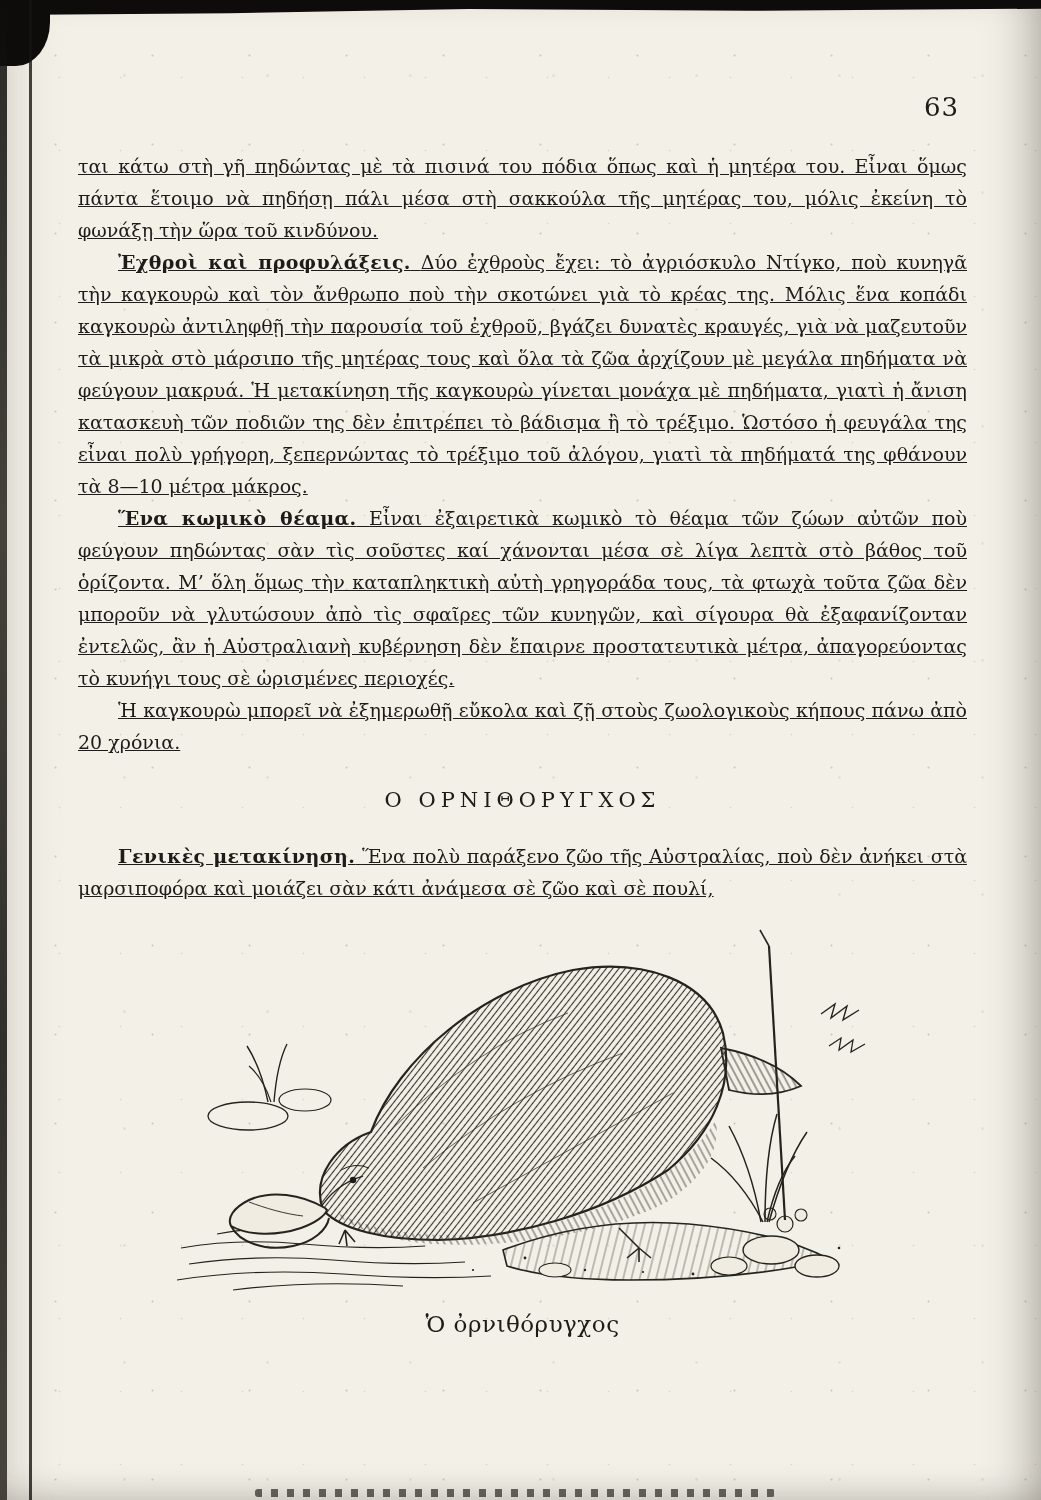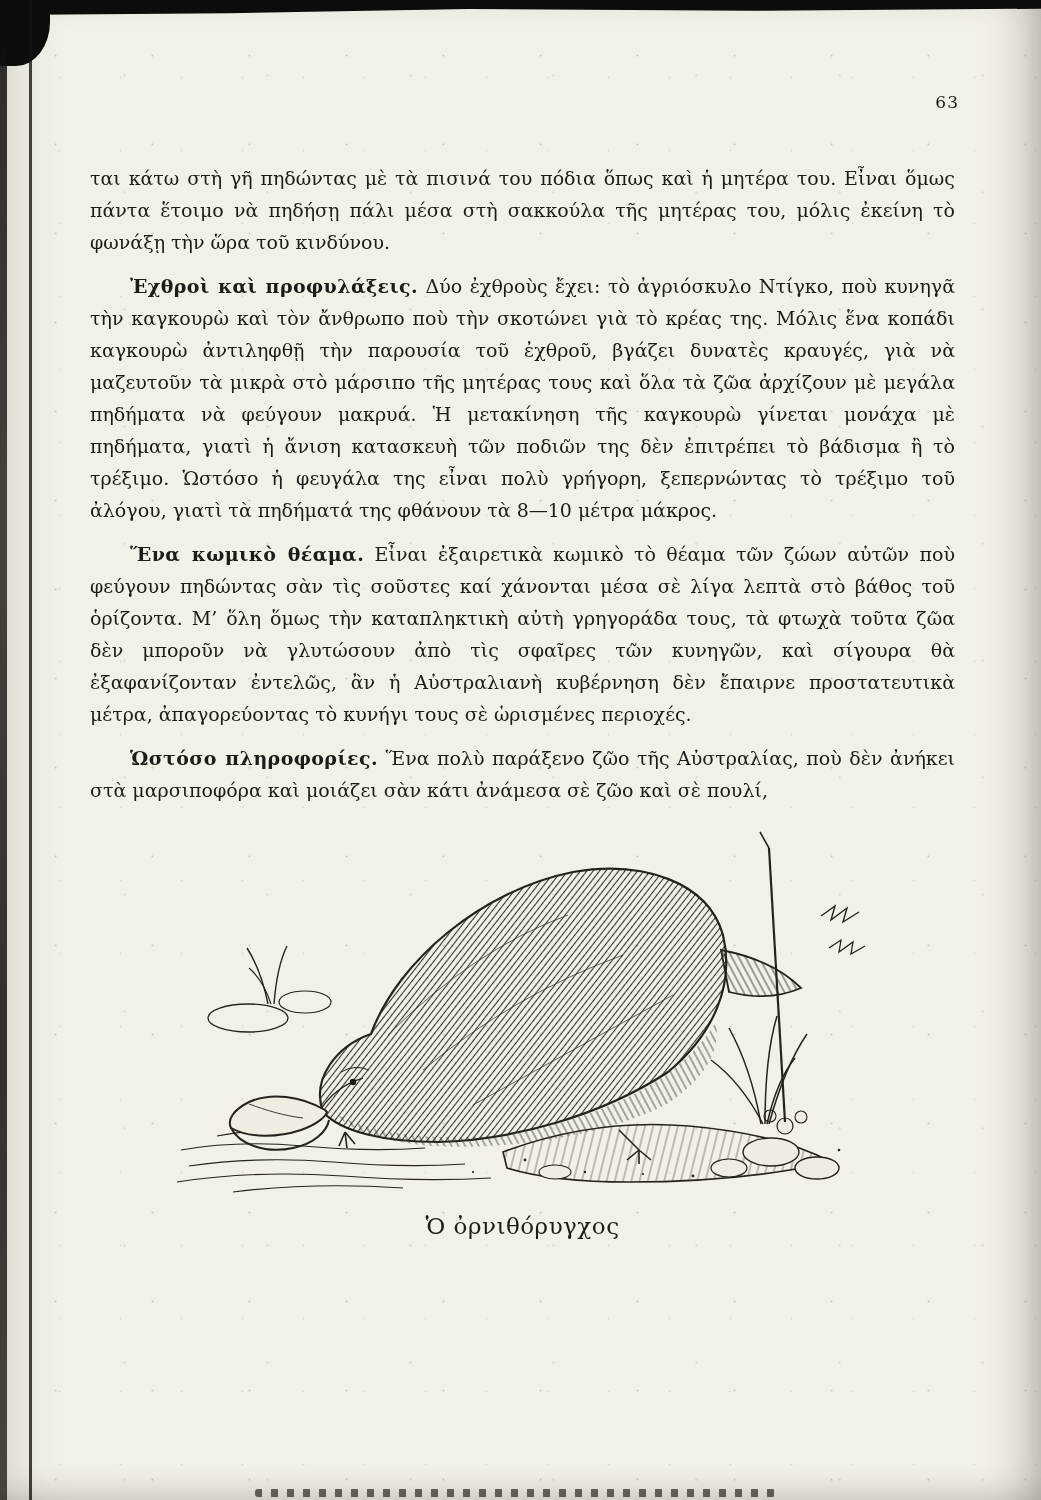--- a/index.html
+++ b/index.html
@@ -48,29 +48,29 @@
     background: #16140f; opacity: .8;
   }
   .scan-bottom-dots {
     position: absolute; bottom: 3px; left: 255px; width: 520px; height: 8px;
     background: repeating-linear-gradient(90deg, #1c1914 0 7px, transparent 7px 16px);
     opacity: .65; border-radius: 3px;
   }
 
   .page-number {
     position: absolute; top: 92px; right: 82px;
-    font-size: 17px; letter-spacing: 1px;
+    font-size: 26px; letter-spacing: 1px;
   }
 
   .text-block {
     position: absolute; top: 150px; left: 78px; right: 74px;
     font-size: 19px; line-height: 32px;
     text-align: justify;
   }
-  p.para { margin: 12px; }
+  p.para { margin: 0; text-decoration: underline; }
   p.indent { text-indent: 40px; }
   .lead { font-weight: 700; letter-spacing: .4px; }
 
   .section-heading {
     margin: 26px 0 24px 0;
     text-align: center; text-indent: 0;
     font-size: 21px; letter-spacing: 5px; font-weight: 400;
   }
 
   figure.illustration { margin: 14px auto 0 auto; width: 700px; text-align: center; }
@@ -97,23 +97,25 @@
   <div class="page-number">63</div>
 
   <div class="text-block">
 
     <p class="para"><span>ται κάτω στὴ γῆ πηδώντας μὲ τὰ πισινά του πόδια ὅπως καὶ ἡ μητέρα του. Εἶναι ὅμως πάντα ἕτοιμο νὰ πηδήσῃ πάλι μέσα στὴ σακκούλα τῆς μητέρας του, μόλις ἐκείνη τὸ φωνάξῃ τὴν ὥρα τοῦ κινδύνου.</span></p>
 
     <p class="para indent"><b class="lead">Ἐχθροὶ καὶ προφυλάξεις.</b> <span>Δύο ἐχθροὺς ἔχει: τὸ ἀγριόσκυλο Ντίγκο, ποὺ κυνηγᾶ τὴν καγκουρὼ καὶ τὸν ἄνθρωπο ποὺ τὴν σκοτώνει γιὰ τὸ κρέας της. Μόλις ἕνα κοπάδι καγκουρὼ ἀντιληφθῇ τὴν παρουσία τοῦ ἐχθροῦ, βγάζει δυνατὲς κραυγές, γιὰ νὰ μαζευτοῦν τὰ μικρὰ στὸ μάρσιπο τῆς μητέρας τους καὶ ὅλα τὰ ζῶα ἀρχίζουν μὲ μεγάλα πηδήματα νὰ φεύγουν μακρυά. Ἡ μετακίνηση τῆς καγκουρὼ γίνεται μονάχα μὲ πηδήματα, γιατὶ ἡ ἄνιση κατασκευὴ τῶν ποδιῶν της δὲν ἐπιτρέπει τὸ βάδισμα ἢ τὸ τρέξιμο. Ὡστόσο ἡ φευγάλα της εἶναι πολὺ γρήγορη, ξεπερνώντας τὸ τρέξιμο τοῦ ἀλόγου, γιατὶ τὰ πηδήματά της φθάνουν τὰ 8—10 μέτρα μάκρος.</span></p>
 
     <p class="para indent"><b class="lead">Ἕνα κωμικὸ θέαμα.</b> <span>Εἶναι ἐξαιρετικὰ κωμικὸ τὸ θέαμα τῶν ζώων αὐτῶν ποὺ φεύγουν πηδώντας σὰν τὶς σοῦστες καί χάνονται μέσα σὲ λίγα λεπτὰ στὸ βάθος τοῦ ὁρίζοντα. Μ’ ὅλη ὅμως τὴν καταπληκτικὴ αὐτὴ γρηγοράδα τους, τὰ φτωχὰ τοῦτα ζῶα δὲν μποροῦν νὰ γλυτώσουν ἀπὸ τὶς σφαῖρες τῶν κυνηγῶν, καὶ σίγουρα θὰ ἐξαφανίζονταν ἐντελῶς, ἂν ἡ Αὐστραλιανὴ κυβέρνηση δὲν ἔπαιρνε προστατευτικὰ μέτρα, ἀπαγορεύοντας τὸ κυνήγι τους σὲ ὡρισμένες περιοχές.</span></p>
 
-
-
-    <p class="para indent"><b class="lead">Ὡστόσο πληροφορίες.</b> <span>Ἕνα πολὺ παράξενο ζῶο τῆς Αὐστραλίας, ποὺ δὲν ἀνήκει στὰ μαρσιποφόρα καὶ μοιάζει σὰν κάτι ἀνάμεσα σὲ ζῶο καὶ σὲ πουλί,</span></p>
+    <p class="para indent"><span>Ἡ καγκουρὼ μπορεῖ νὰ ἐξημερωθῇ εὔκολα καὶ ζῇ στοὺς ζωολογικοὺς κήπους πάνω ἀπὸ 20 χρόνια.</span></p>
+
+    <h2 class="section-heading">Ο ΟΡΝΙΘΟΡΥΓΧΟΣ</h2>
+
+    <p class="para indent"><b class="lead">Γενικὲς μετακίνηση.</b> <span>Ἕνα πολὺ παράξενο ζῶο τῆς Αὐστραλίας, ποὺ δὲν ἀνήκει στὰ μαρσιποφόρα καὶ μοιάζει σὰν κάτι ἀνάμεσα σὲ ζῶο καὶ σὲ πουλί,</span></p>
 
     <figure class="illustration">
       <svg width="700" height="375" viewBox="0 0 700 375" xmlns="http://www.w3.org/2000/svg" role="img" aria-label="platypus sketch">
         <defs>
           <pattern id="hb" width="5" height="5" patternUnits="userSpaceOnUse" patternTransform="rotate(38)">
             <line x1="2.5" y1="0" x2="2.5" y2="5" stroke="#35322a" stroke-width="1.1"></line>
           </pattern>
           <pattern id="hb2" width="6" height="6" patternUnits="userSpaceOnUse" patternTransform="rotate(-28)">
             <line x1="3" y1="0" x2="3" y2="6" stroke="#35322a" stroke-width="0.9"></line>
           </pattern>

